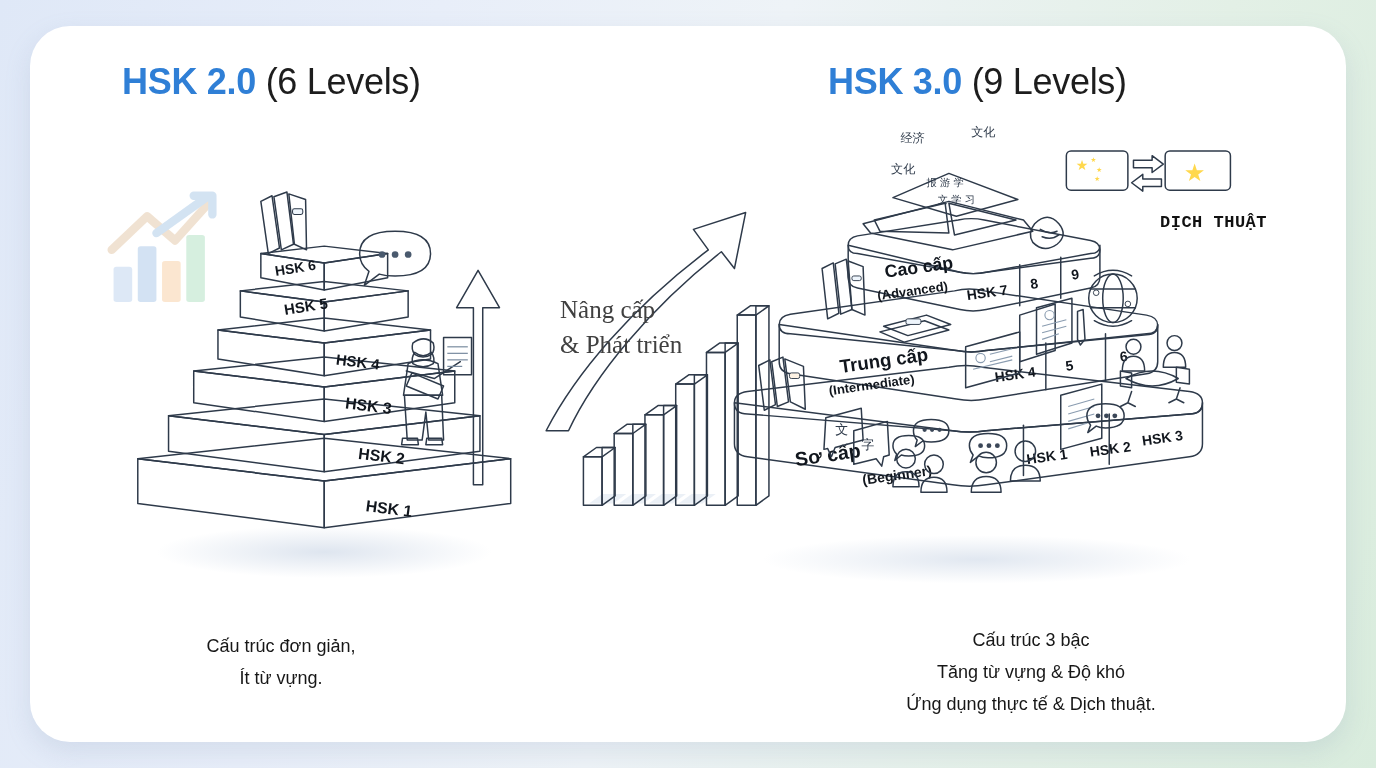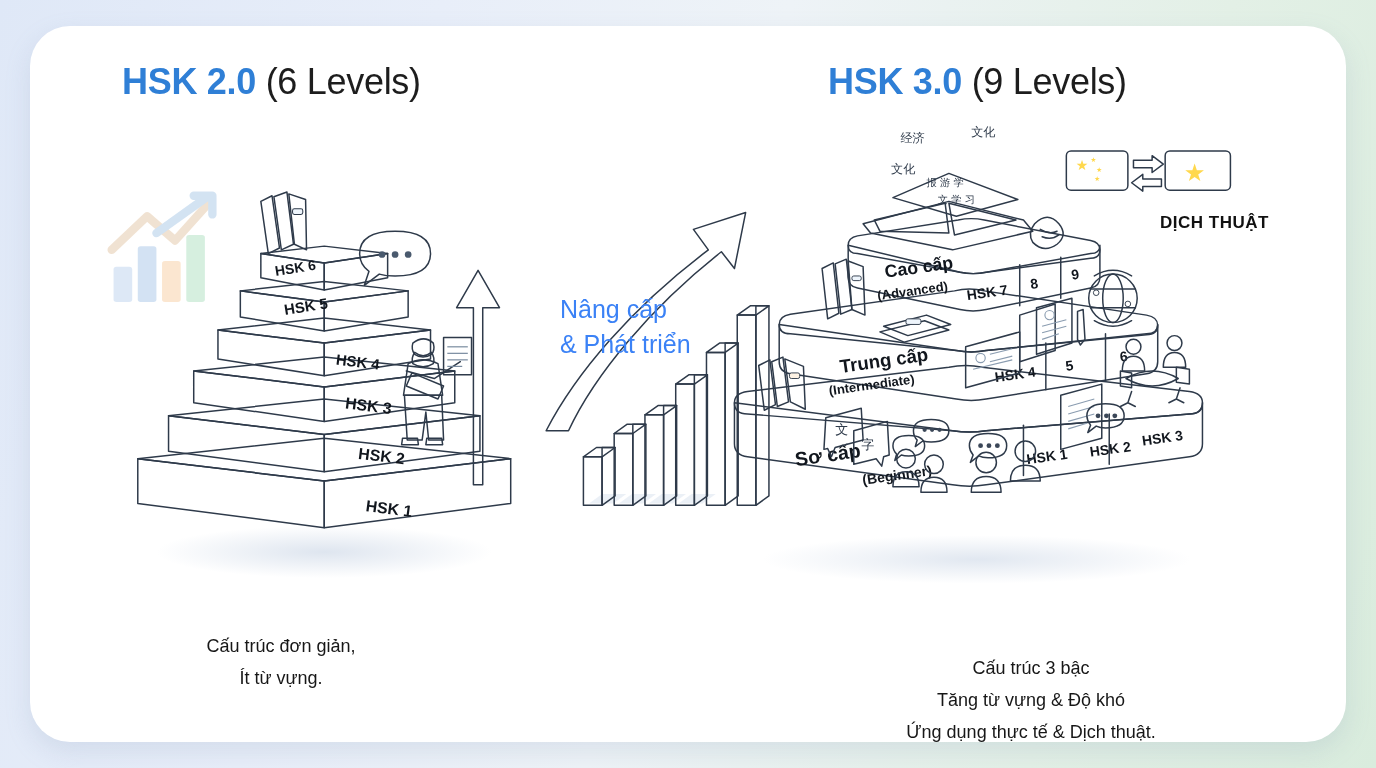--- a/index.html
+++ b/index.html
@@ -18,24 +18,24 @@
   
   .title{position:absolute;white-space:nowrap;font-size:36px;font-weight:700;color:#1a1a1a;letter-spacing:-.3px;}
   .title .hl{color:#2f7fd6;}
   .title .sub{font-weight:400;color:#1d1d1d;}
   #title-left{left:122px;top:61px;}
   #title-right{left:828px;top:61px;}
 
   
   .caption{position:absolute;text-align:center;font-size:18px;line-height:32px;color:#171717;white-space:pre-line;}
   #caption-left{left:96px;top:630px;width:370px;}
-  #caption-right{left:800px;top:624px;width:462px;margin-top:28px;}
+  #caption-right{left:800px;top:624px;width:462px;}
 
   
-  #mid-text{position:absolute;left:560px;top:292px;width:210px;font-size:25px;line-height:35px;color:#3b82f6;white-space:pre-line;}
+  #mid-text{position:absolute;left:560px;top:292px;width:210px;font-size:25px;line-height:35px;color:#404040;white-space:pre-line;font-family:Liberation Serif, serif;}
 
   
   .layer{position:absolute;left:0;top:0;width:1316px;height:716px;pointer-events:none;}
   svg{overflow:visible;}
   .stk{stroke:#2e3a4a;stroke-width:1.6;stroke-linejoin:round;stroke-linecap:round;fill:none;}
   .lbl{font-family:"Liberation Sans",sans-serif;font-weight:700;fill:#11161d;}
 </style>
 </head>
 <body>
 
@@ -439,14 +439,14 @@
       <path class="stk" d="M1248 416 l-4 12 M1244 428 l-8 4 M1244 428 l8 4" stroke-width="1.2"></path>
     </g>
   </svg>
 
   <div class="caption" id="caption-left">Cấu trúc đơn giản,
 Ít từ vựng.</div>
   <div class="caption" id="caption-right">Cấu trúc 3 bậc
 Tăng từ vựng &amp; Độ khó
 Ứng dụng thực tế &amp; Dịch thuật.</div>
 
-  <div style="position:absolute;left:1160px;top:213px;font-size:17px;font-weight:700;color:#111;letter-spacing:.5px;">DỊCH THUẬT</div>
+  <div style="position:absolute;left:1160px;top:213px;font-size:17px;font-weight:700;color:#111;letter-spacing:.5px;font-family:Liberation Mono, monospace;">DỊCH THUẬT</div>
 </div>
 
 </body></html>

